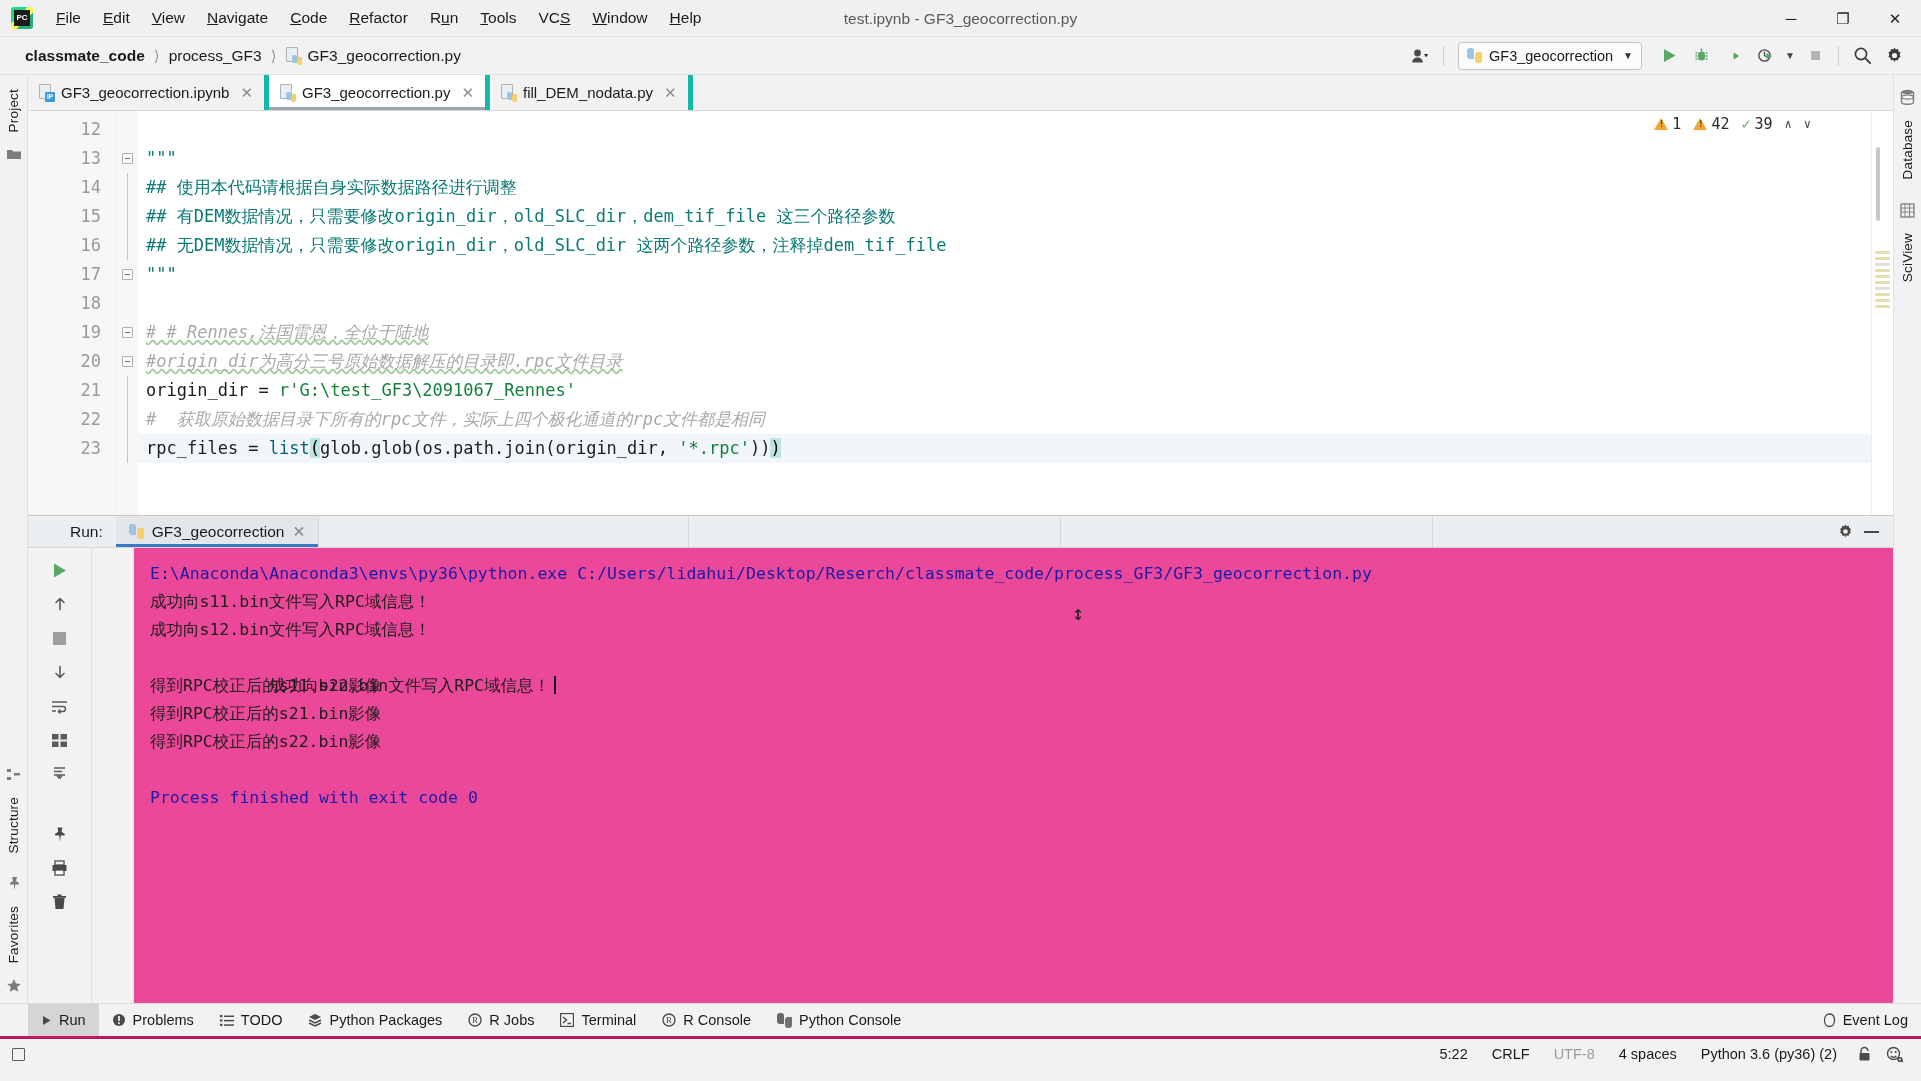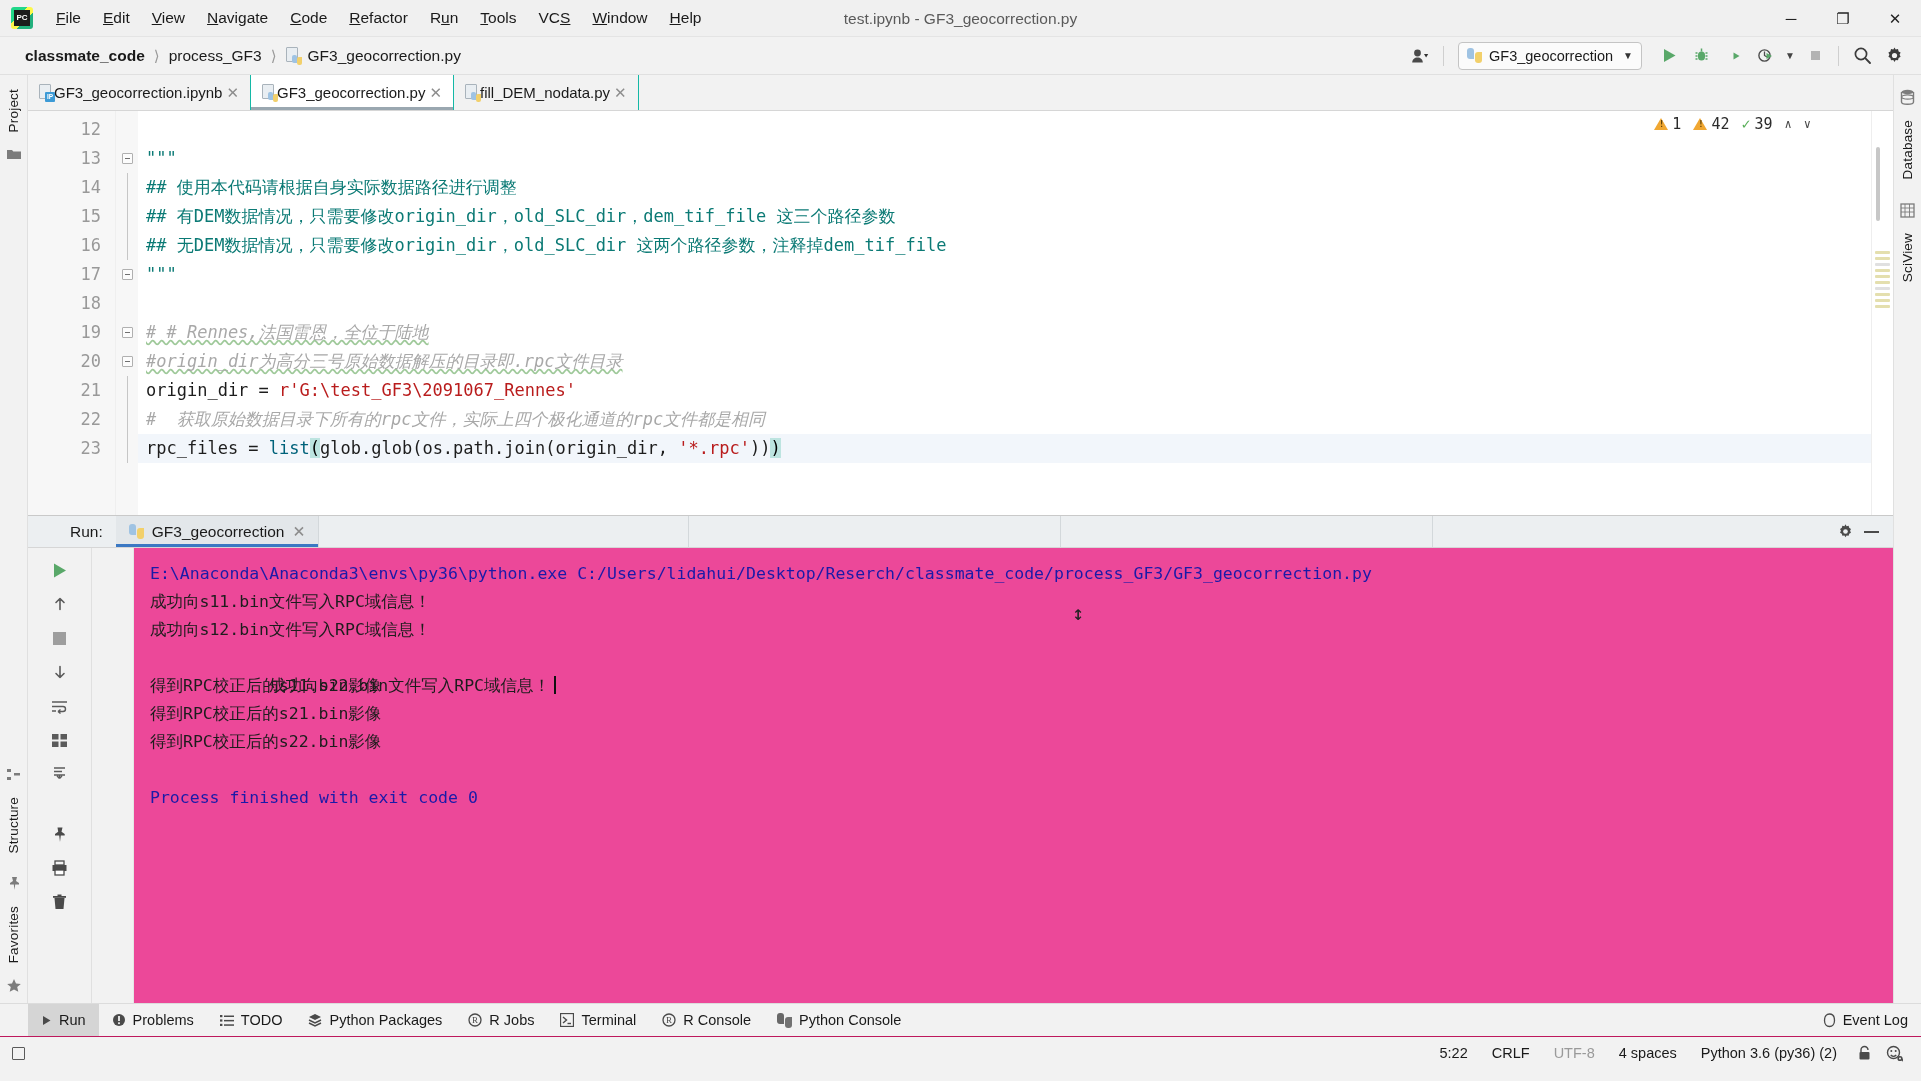--- a/index.html
+++ b/index.html
@@ -171,25 +171,26 @@
   .tabstrip {
     height: 36px;
     background: #f2f2f2;
     display: flex;
     align-items: stretch;
     border-bottom: 1px solid #d6d6d6;
   }
   .tab {
     display: flex;
     align-items: center;
+    gap: 7px;
     padding: 0 11px;
     font-size: 15px;
     color: #1a1a1a;
     background: #f2f2f2;
-    border-right: 1px solid #14b8a6;
+    border-right: 5px solid #14b8a6;
     position: relative;
     white-space: nowrap;
   }
   .tab.active { background: #ffffff; }
   .tab.active::after {
     content: "";
     position: absolute;
     left: 0; right: 0; bottom: 0;
     height: 3px;
     background: #9aa7b0;
@@ -285,21 +286,21 @@
     min-width: 0;
     overflow: hidden;
   }
   .cline {
     height: 29px;
     line-height: 29px;
     white-space: pre;
     padding-left: 8px;
   }
   .cline.hl { background: #f2f6fb; }
-  .tok-str { color: #b91c1c; }
+  .tok-str { color: #15803d; }
   .tok-doc { color: #0b7a75; }
   .tok-cmt { color: #a8a8a8; font-style: italic; }
   .tok-fn  { color: #00627a; }
   .tok-txt { color: #1d1d1d; }
   .sel-brace { background: #bde4e0; }
   .squiggle {
     text-decoration: underline wavy #9fc99a;
     text-decoration-skip-ink: none;
   }
 
@@ -476,21 +477,21 @@
   }
   .btw.active { background: #d5d5d5; }
   .bottombar .spacer { flex: 1 1 auto; }
 
   
   .statusbar {
     height: 33px;
     background: #f2f2f2;
     display: flex;
     align-items: center;
-    border-top: 1px solid #be185d;
+    border-top: 3px solid #be185d;
     padding: 0 12px 0 8px;
     font-size: 14.5px;
     color: #1a1a1a;
   }
   .st {
     padding: 0 12px;
     white-space: nowrap;
   }
   .st.dim { color: #9a9a9a; }
   .statusbar .spacer { flex: 1 1 auto; }

